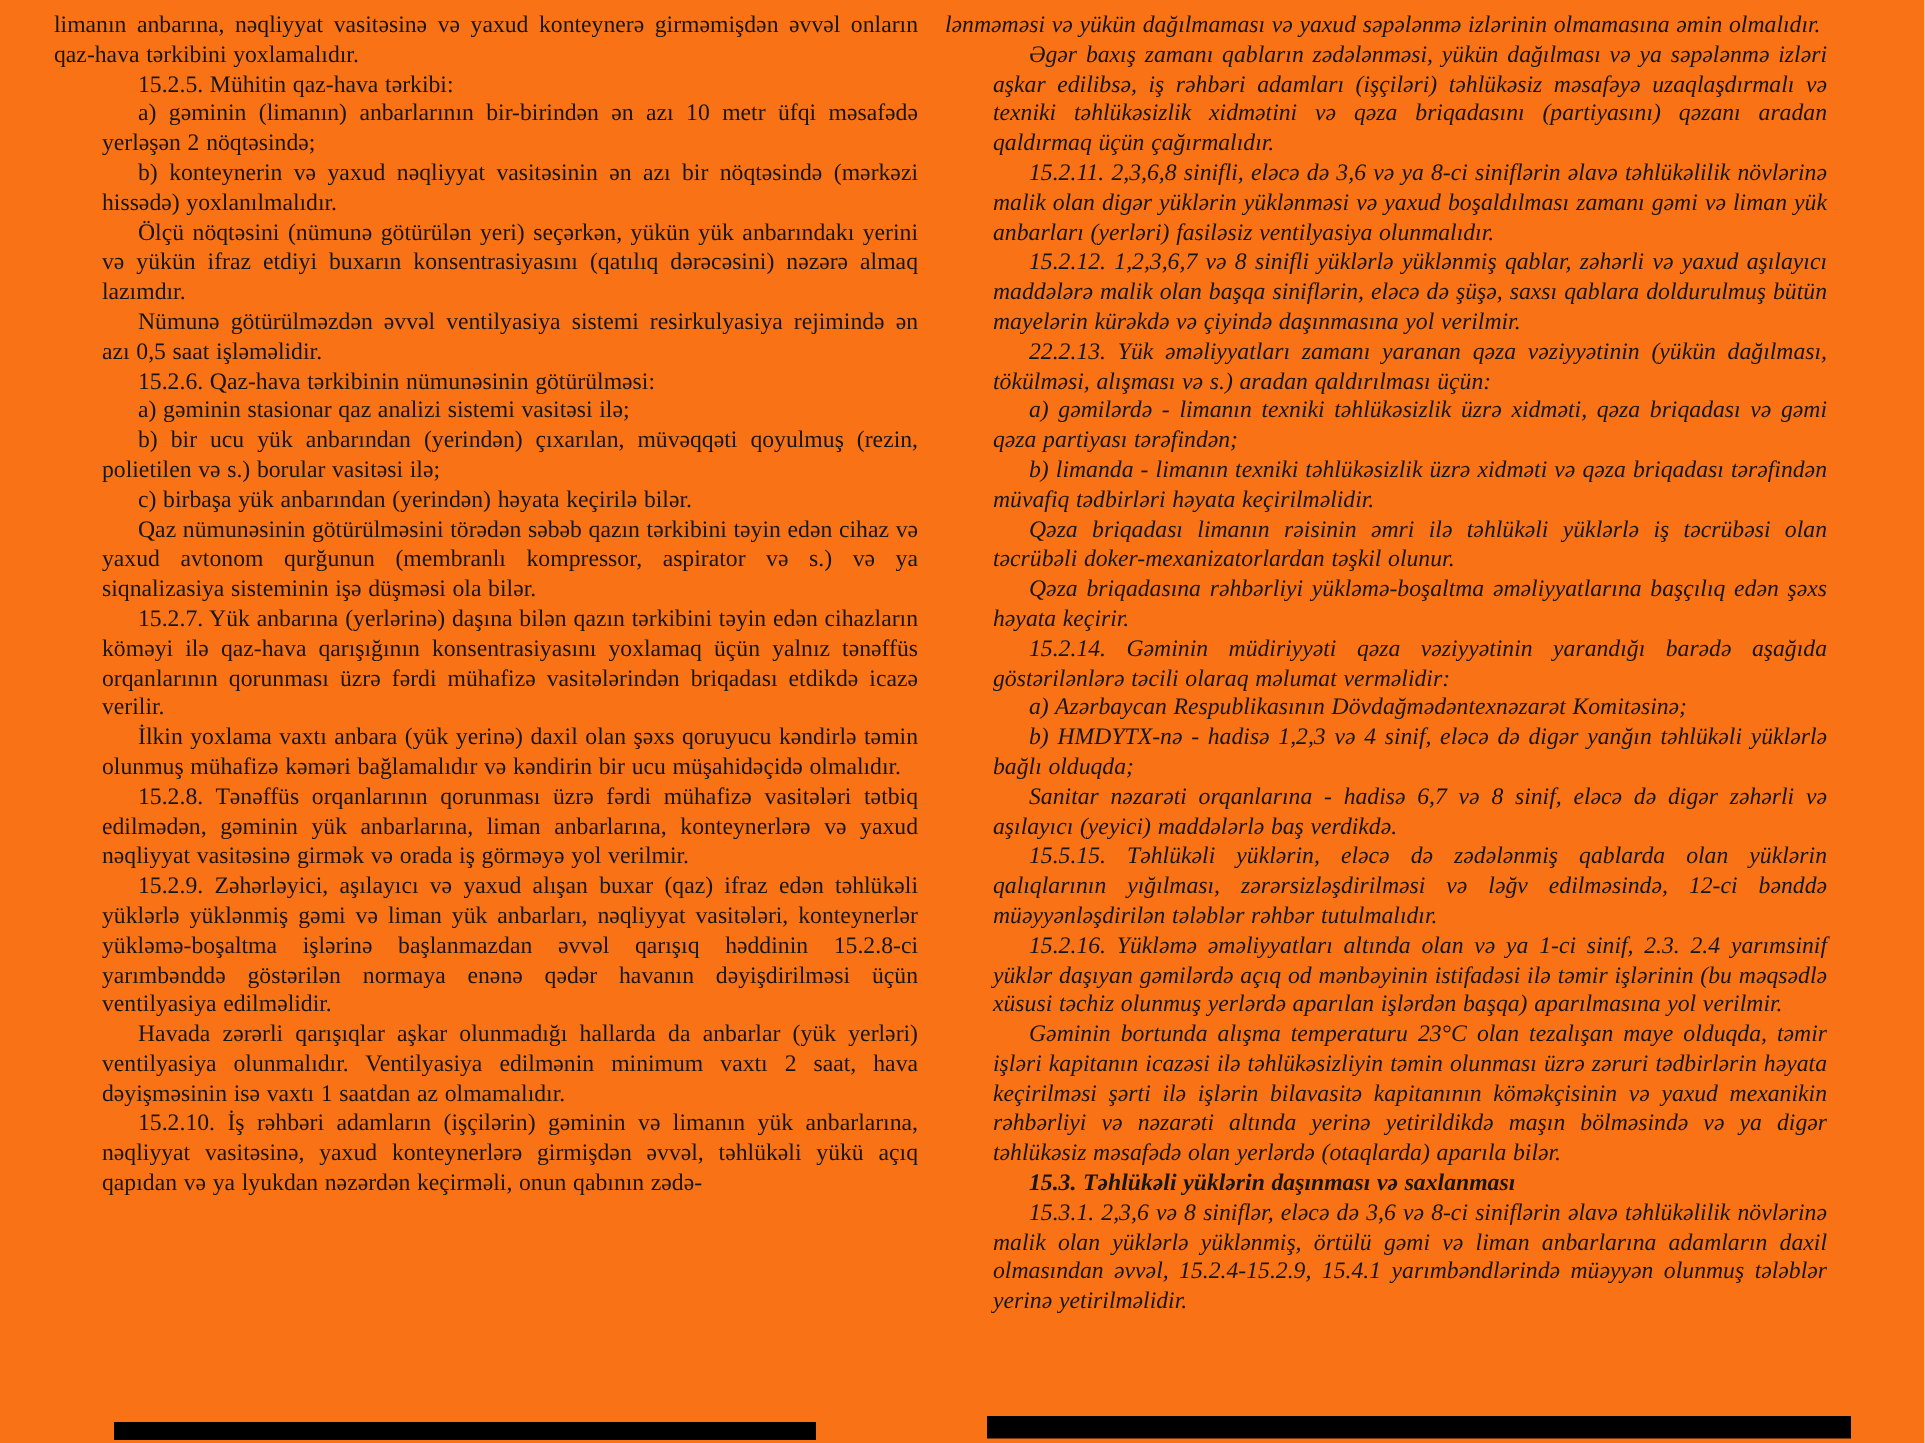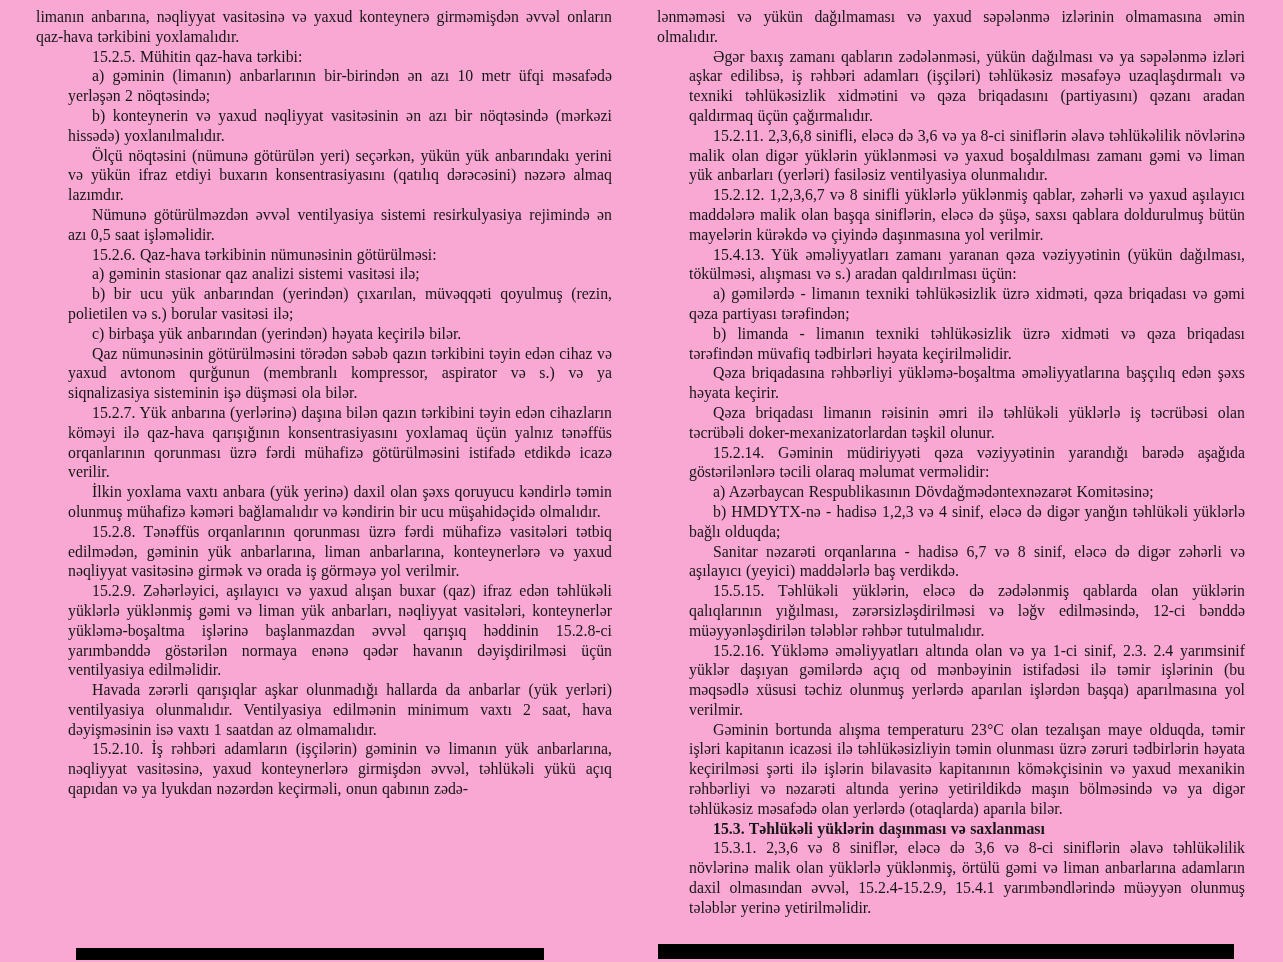--- a/index.html
+++ b/index.html
@@ -5,33 +5,33 @@
   * { margin: 0; padding: 0; box-sizing: border-box; }
   html, body { background: #ffffff; }
   body {
     width: 1283px; height: 962px;
     font-family: "Liberation Serif", "DejaVu Serif", serif;
     color: #161616;
   }
   .page {
     position: relative;
     width: 1283px; height: 962px;
-    background: #f9a8d4;
+    background: #f97316;
     overflow: hidden;
   }
   .column {
     position: absolute;
     top: 7px;
     text-align: justify;
     font-size: 15.8px;
     line-height: 19.8px;
     word-spacing: 0.5px;
   }
   .col-left  { left: 36px;  width: 576px; }
-  .col-right { left: 657px; width: 588px; }
+  .col-right { left: 630px; width: 588px; font-style: italic; }
   .para { text-indent: 0; }
   .para.indent { text-indent: 24px; margin-left: 32px; }
   .para.bold { font-weight: bold; }
   .scan-bar {
     position: absolute;
     background: #000000;
   }
   .scan-bar.left  { left: 76px;  top: 948px; width: 468px; height: 12px; }
   .scan-bar.right { left: 658px; top: 944px; width: 576px; height: 15px; }
 </style>
@@ -45,38 +45,38 @@
       <p class="para indent">15.2.5. Mühitin qaz-hava tərkibi:</p>
       <p class="para indent">a) gəminin (limanın) anbarlarının bir-birindən ən azı 10 metr üfqi məsafədə yerləşən 2 nöqtəsində;</p>
       <p class="para indent">b) konteynerin və yaxud nəqliyyat vasitəsinin ən azı bir nöqtəsində (mərkəzi hissədə) yoxlanılmalıdır.</p>
       <p class="para indent">Ölçü nöqtəsini (nümunə götürülən yeri) seçərkən, yükün yük anbarındakı yerini və yükün ifraz etdiyi buxarın konsentrasiyasını (qatılıq dərəcəsini) nəzərə almaq lazımdır.</p>
       <p class="para indent">Nümunə götürülməzdən əvvəl ventilyasiya sistemi resirkulyasiya rejimində ən azı 0,5 saat işləməlidir.</p>
       <p class="para indent">15.2.6. Qaz-hava tərkibinin nümunəsinin götürülməsi:</p>
       <p class="para indent">a) gəminin stasionar qaz analizi sistemi vasitəsi ilə;</p>
       <p class="para indent">b) bir ucu yük anbarından (yerindən) çıxarılan, müvəqqəti qoyulmuş (rezin, polietilen və s.) borular vasitəsi ilə;</p>
       <p class="para indent">c) birbaşa yük anbarından (yerindən) həyata keçirilə bilər.</p>
       <p class="para indent">Qaz nümunəsinin götürülməsini törədən səbəb qazın tərkibini təyin edən cihaz və yaxud avtonom qurğunun (membranlı kompressor, aspirator və s.) və ya siqnalizasiya sisteminin işə düşməsi ola bilər.</p>
-      <p class="para indent">15.2.7. Yük anbarına (yerlərinə) daşına bilən qazın tərkibini təyin edən cihazların köməyi ilə qaz-hava qarışığının konsentrasiyasını yoxlamaq üçün yalnız tənəffüs orqanlarının qorunması üzrə fərdi mühafizə götürülməsini istifadə etdikdə icazə verilir.</p>
+      <p class="para indent">15.2.7. Yük anbarına (yerlərinə) daşına bilən qazın tərkibini təyin edən cihazların köməyi ilə qaz-hava qarışığının konsentrasiyasını yoxlamaq üçün yalnız tənəffüs orqanlarının qorunması üzrə fərdi mühafizə vasitələrindən briqadası etdikdə icazə verilir.</p>
       <p class="para indent">İlkin yoxlama vaxtı anbara (yük yerinə) daxil olan şəxs qoruyucu kəndirlə təmin olunmuş mühafizə kəməri bağlamalıdır və kəndirin bir ucu müşahidəçidə olmalıdır.</p>
       <p class="para indent">15.2.8. Tənəffüs orqanlarının qorunması üzrə fərdi mühafizə vasitələri tətbiq edilmədən, gəminin yük anbarlarına, liman anbarlarına, konteynerlərə və yaxud nəqliyyat vasitəsinə girmək və orada iş görməyə yol verilmir.</p>
       <p class="para indent">15.2.9. Zəhərləyici, aşılayıcı və yaxud alışan buxar (qaz) ifraz edən təhlükəli yüklərlə yüklənmiş gəmi və liman yük anbarları, nəqliyyat vasitələri, konteynerlər yükləmə-boşaltma işlərinə başlanmazdan əvvəl qarışıq həddinin 15.2.8-ci yarımbənddə göstərilən normaya enənə qədər havanın dəyişdirilməsi üçün ventilyasiya edilməlidir.</p>
       <p class="para indent">Havada zərərli qarışıqlar aşkar olunmadığı hallarda da anbarlar (yük yerləri) ventilyasiya olunmalıdır. Ventilyasiya edilmənin minimum vaxtı 2 saat, hava dəyişməsinin isə vaxtı 1 saatdan az olmamalıdır.</p>
       <p class="para indent">15.2.10. İş rəhbəri adamların (işçilərin) gəminin və limanın yük anbarlarına, nəqliyyat vasitəsinə, yaxud konteynerlərə girmişdən əvvəl, təhlükəli yükü açıq qapıdan və ya lyukdan nəzərdən keçirməli, onun qabının zədə-</p>
     </div>
 
   <div class="column col-right">
       <p class="para">lənməməsi və yükün dağılmaması və yaxud səpələnmə izlərinin olmamasına əmin olmalıdır.</p>
       <p class="para indent">Əgər baxış zamanı qabların zədələnməsi, yükün dağılması və ya səpələnmə izləri aşkar edilibsə, iş rəhbəri adamları (işçiləri) təhlükəsiz məsafəyə uzaqlaşdırmalı və texniki təhlükəsizlik xidmətini və qəza briqadasını (partiyasını) qəzanı aradan qaldırmaq üçün çağırmalıdır.</p>
       <p class="para indent">15.2.11. 2,3,6,8 sinifli, eləcə də 3,6 və ya 8-ci siniflərin əlavə təhlükəlilik növlərinə malik olan digər yüklərin yüklənməsi və yaxud boşaldılması zamanı gəmi və liman yük anbarları (yerləri) fasiləsiz ventilyasiya olunmalıdır.</p>
       <p class="para indent">15.2.12. 1,2,3,6,7 və 8 sinifli yüklərlə yüklənmiş qablar, zəhərli və yaxud aşılayıcı maddələrə malik olan başqa siniflərin, eləcə də şüşə, saxsı qablara doldurulmuş bütün mayelərin kürəkdə və çiyində daşınmasına yol verilmir.</p>
-      <p class="para indent">15.4.13. Yük əməliyyatları zamanı yaranan qəza vəziyyətinin (yükün dağılması, tökülməsi, alışması və s.) aradan qaldırılması üçün:</p>
+      <p class="para indent">22.2.13. Yük əməliyyatları zamanı yaranan qəza vəziyyətinin (yükün dağılması, tökülməsi, alışması və s.) aradan qaldırılması üçün:</p>
       <p class="para indent">a) gəmilərdə - limanın texniki təhlükəsizlik üzrə xidməti, qəza briqadası və gəmi qəza partiyası tərəfindən;</p>
       <p class="para indent">b) limanda - limanın texniki təhlükəsizlik üzrə xidməti və qəza briqadası tərəfindən müvafiq tədbirləri həyata keçirilməlidir.</p>
+      <p class="para indent">Qəza briqadası limanın rəisinin əmri ilə təhlükəli yüklərlə iş təcrübəsi olan təcrübəli doker-mexanizatorlardan təşkil olunur.</p>
       <p class="para indent">Qəza briqadasına rəhbərliyi yükləmə-boşaltma əməliyyatlarına başçılıq edən şəxs həyata keçirir.</p>
-      <p class="para indent">Qəza briqadası limanın rəisinin əmri ilə təhlükəli yüklərlə iş təcrübəsi olan təcrübəli doker-mexanizatorlardan təşkil olunur.</p>
       <p class="para indent">15.2.14. Gəminin müdiriyyəti qəza vəziyyətinin yarandığı barədə aşağıda göstərilənlərə təcili olaraq məlumat verməlidir:</p>
       <p class="para indent">a) Azərbaycan Respublikasının Dövdağmədəntexnəzarət Komitəsinə;</p>
       <p class="para indent">b) HMDYTX-nə - hadisə 1,2,3 və 4 sinif, eləcə də digər yanğın təhlükəli yüklərlə bağlı olduqda;</p>
       <p class="para indent">Sanitar nəzarəti orqanlarına - hadisə 6,7 və 8 sinif, eləcə də digər zəhərli və aşılayıcı (yeyici) maddələrlə baş verdikdə.</p>
       <p class="para indent">15.5.15. Təhlükəli yüklərin, eləcə də zədələnmiş qablarda olan yüklərin qalıqlarının yığılması, zərərsizləşdirilməsi və ləğv edilməsində, 12-ci bənddə müəyyənləşdirilən tələblər rəhbər tutulmalıdır.</p>
       <p class="para indent">15.2.16. Yükləmə əməliyyatları altında olan və ya 1-ci sinif, 2.3. 2.4 yarımsinif yüklər daşıyan gəmilərdə açıq od mənbəyinin istifadəsi ilə təmir işlərinin (bu məqsədlə xüsusi təchiz olunmuş yerlərdə aparılan işlərdən başqa) aparılmasına yol verilmir.</p>
       <p class="para indent">Gəminin bortunda alışma temperaturu 23°C olan tezalışan maye olduqda, təmir işləri kapitanın icazəsi ilə təhlükəsizliyin təmin olunması üzrə zəruri tədbirlərin həyata keçirilməsi şərti ilə işlərin bilavasitə kapitanının köməkçisinin və yaxud mexanikin rəhbərliyi və nəzarəti altında yerinə yetirildikdə maşın bölməsində və ya digər təhlükəsiz məsafədə olan yerlərdə (otaqlarda) aparıla bilər.</p>
       <p class="para indent bold">15.3. Təhlükəli yüklərin daşınması və saxlanması</p>
       <p class="para indent">15.3.1. 2,3,6 və 8 siniflər, eləcə də 3,6 və 8-ci siniflərin əlavə təhlükəlilik növlərinə malik olan yüklərlə yüklənmiş, örtülü gəmi və liman anbarlarına adamların daxil olmasından əvvəl, 15.2.4-15.2.9, 15.4.1 yarımbəndlərində müəyyən olunmuş tələblər yerinə yetirilməlidir.</p>
     </div>

